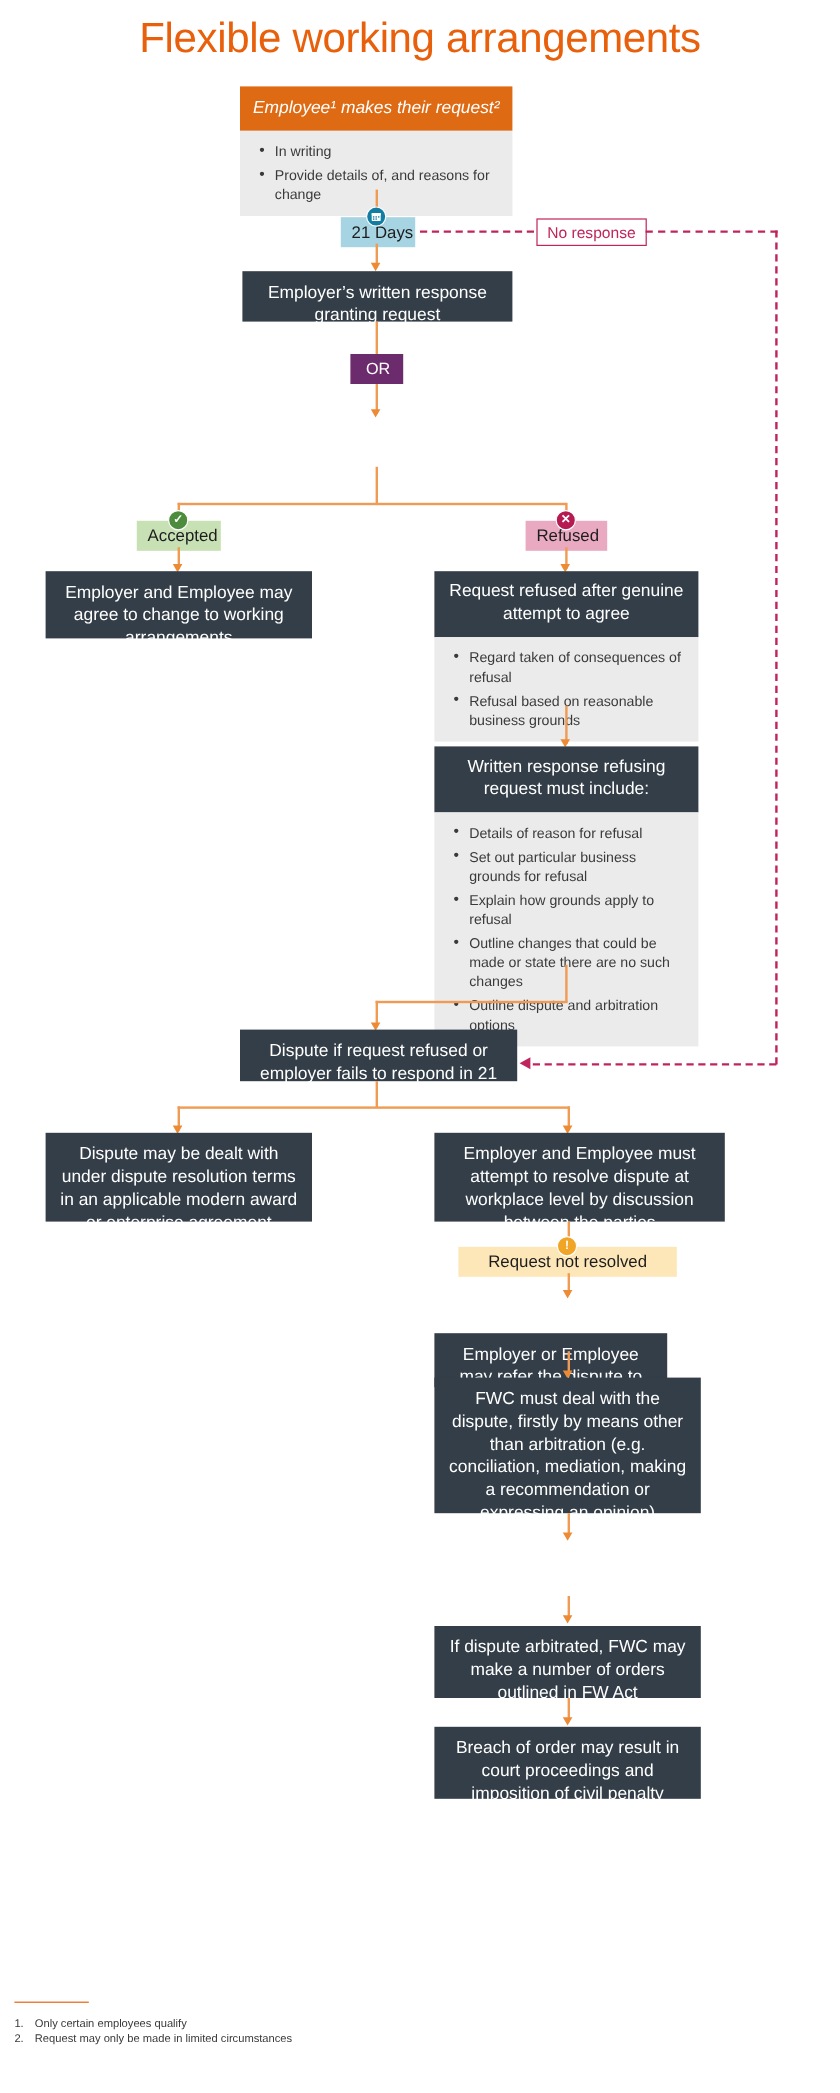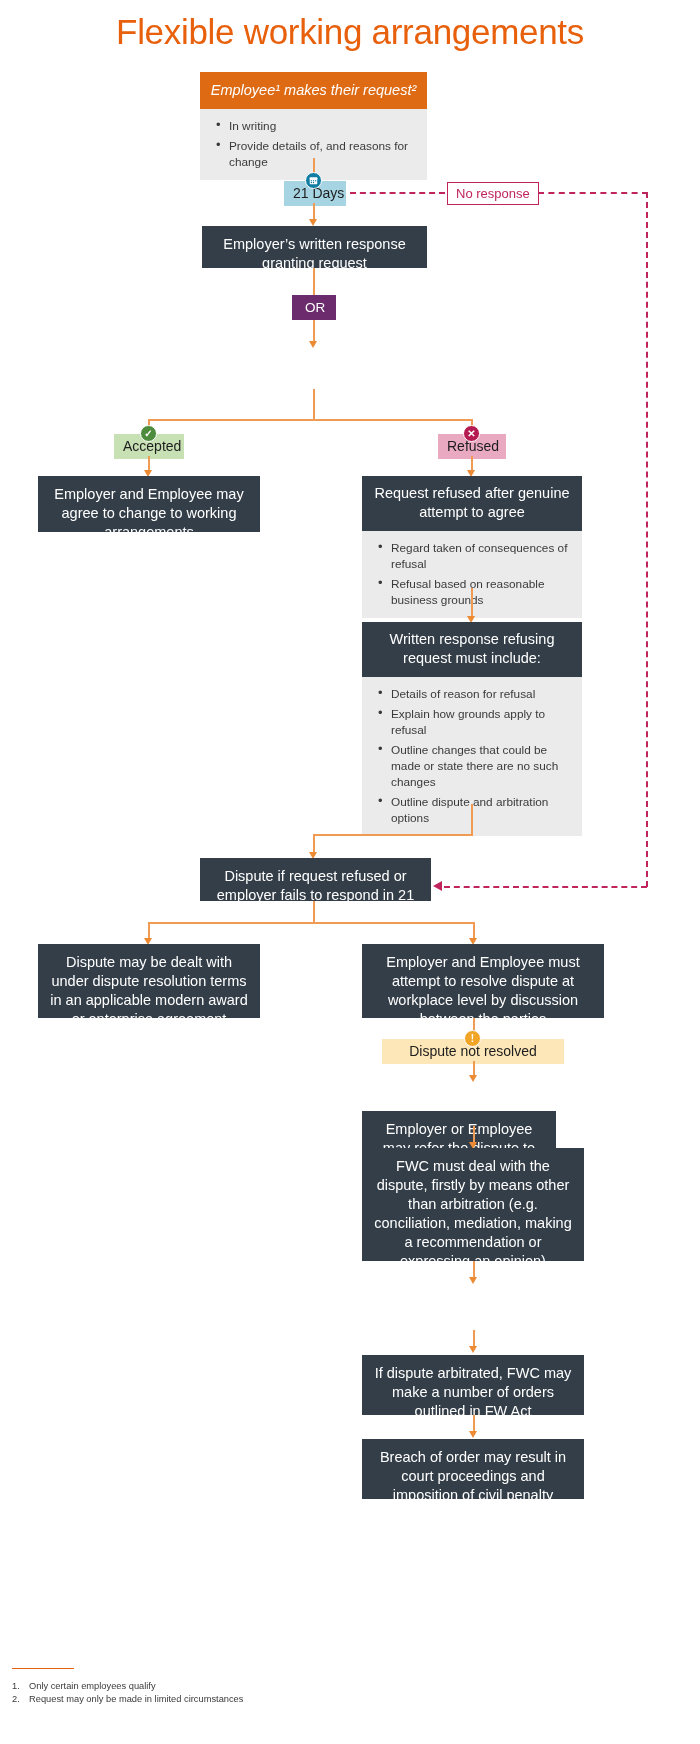--- a/index.html
+++ b/index.html
@@ -267,20 +267,21 @@
   </div>
 
   <div class="vline" style="left:471px; top:588px; height:32px;"></div>
   <div class="arrow" style="left:467px; top:616px;"></div>
 
   <div class="node" style="left:362px; top:622px; width:220px;">
     <div class="darkbox tight">Written response refusing request must include:</div>
     <div class="greypanel">
       <ul>
         <li>Details of reason for refusal</li>
+        <li>Set out particular business grounds for refusal</li>
         <li>Explain how grounds apply to refusal</li>
         <li>Outline changes that could be made or state there are no such changes</li>
         <li>Outline dispute and arbitration options</li>
       </ul>
     </div>
   </div>
 
   <div class="vline" style="left:471px; top:804px; height:31px;"></div>
   <div class="hline" style="left:313px; top:834px; width:160px;"></div>
   <div class="vline" style="left:313px; top:834px; height:22px;"></div>
@@ -301,21 +302,21 @@
     <span>Dispute may be dealt with under dispute resolution terms in an applicable modern award or enterprise agreement</span>
   </div>
 
   <div class="node darkbox" style="left:362px; top:944px; width:242px; height:74px;">
     <span>Employer and Employee must attempt to resolve dispute at workplace level by discussion between the parties</span>
   </div>
 
   <div class="vline" style="left:473px; top:1018px; height:22px;"></div>
 
   <div class="pill pill-unres" style="left:382px; top:1039px; width:182px;">
-    <span>Dispute not resolved</span>
+    <span>Request not resolved</span>
   </div>
   <div class="badge-ic ic-warn" style="left:464px; top:1030px;">!</div>
 
   <div class="vline" style="left:473px; top:1061px; height:18px;"></div>
   <div class="arrow" style="left:469px; top:1075px;"></div>
 
   <div class="node darkbox" style="left:362px; top:1111px; width:194px; height:45px;">
     <span>Employer or Employee may refer the dispute to the FWC</span>
   </div>
 

